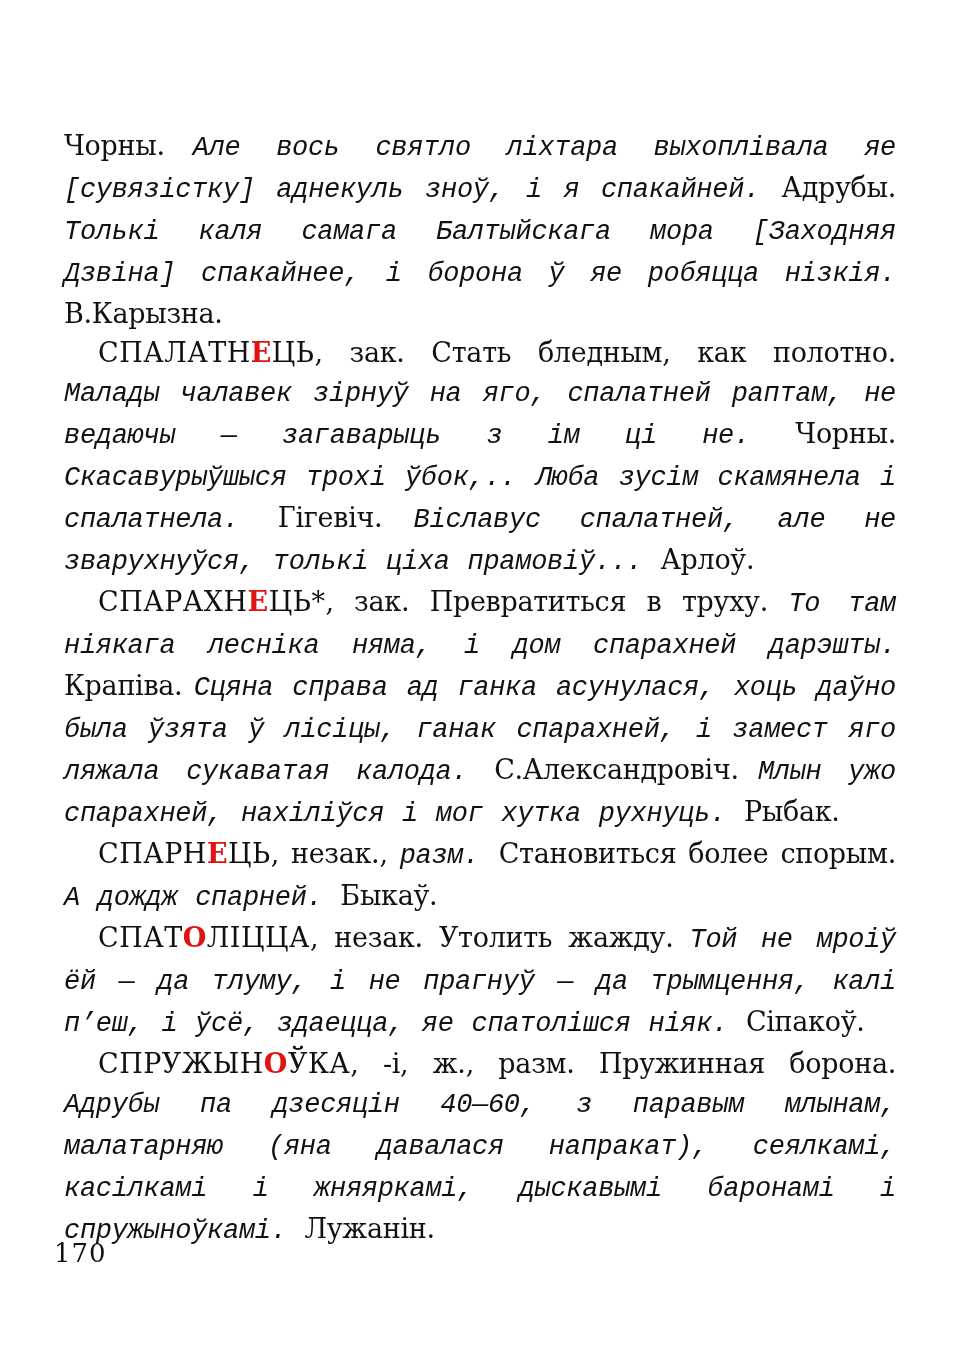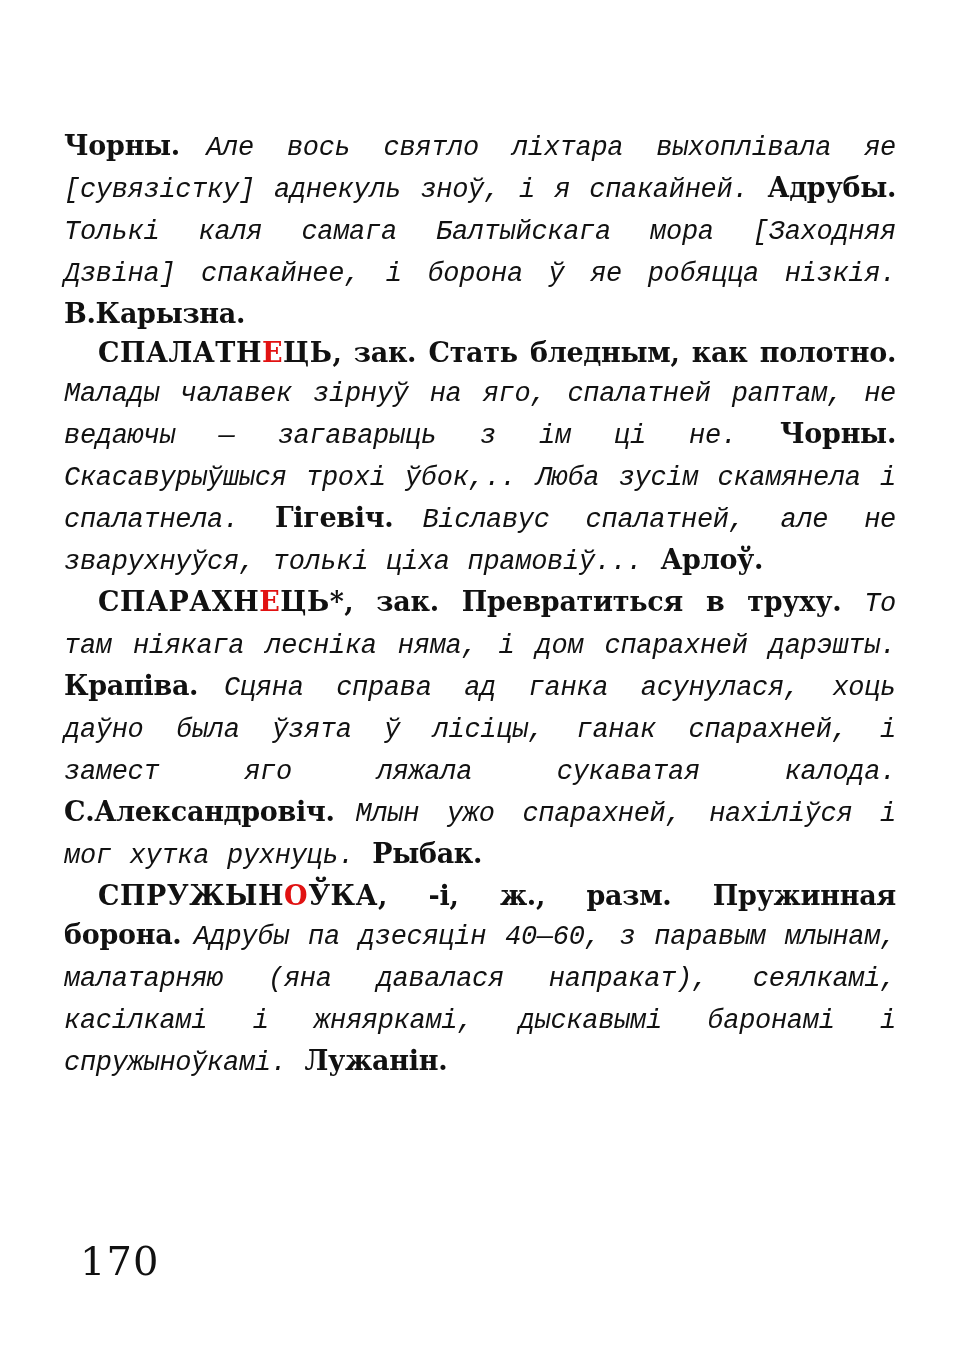--- a/index.html
+++ b/index.html
@@ -25,47 +25,49 @@
     margin: 0;
     text-align: justify;
     font-size: 27px;
     line-height: 39px;
     letter-spacing: -0.3px;
     word-spacing: 2px;
   }
   p.para.indent {
     text-indent: 34px;
   }
-  .seg-roman { font-style: normal; font-weight: bold; }
+  .seg-roman { font-style: normal; font-weight: normal; }
   .seg-italic { font-style: italic; font-weight: normal; font-family: Liberation Mono, monospace; }
   .seg-bold {
     font-style: normal;
-    font-weight: 700;
+    font-weight: 400;
     letter-spacing: 0.5px;
   }
   .seg-bold-red {
     font-style: normal;
     font-weight: 700;
     letter-spacing: 0.5px;
     color: var(--accent, #e11212);
   }
   .page-number {
     position: absolute;
-    left: 80px;
+    left: 54px;
     top: 1238px;
-    font-size: 40px;
+    font-size: 26px;
     letter-spacing: 1px;
     color: #111111;
   }
 </style>
 </head>
 <body style="--accent: #e11212;">
 
 <main>
   <section id="text-block" class="text-block">
       <p class="para"><span class="seg-roman">Чорны.  </span><span class="seg-italic">Але вось святло ліхтара выхоплівала яе [сувязістку] аднекуль зноў, і я спакайней. </span><span class="seg-roman">Адрубы.  </span><span class="seg-italic">Толькі каля самага Балтыйскага мора [Заходняя Дзвіна] спакайнее, і борона ў яе робяцца нізкія. </span><span class="seg-roman">В.Карызна.</span></p>
       <p class="para indent"><span class="seg-bold">СПАЛАТН</span><span class="seg-bold-red">Е</span><span class="seg-bold">ЦЬ</span><span class="seg-roman">, зак. Стать бледным, как полотно. </span><span class="seg-italic">Малады чалавек зірнуў на яго, спалатней раптам, не ведаючы — загаварыць з ім ці не. </span><span class="seg-roman">Чорны. </span><span class="seg-italic">Скасавурыўшыся трохі ўбок,.. Люба зусім скамянела і спалатнела. </span><span class="seg-roman">Гігевіч. </span><span class="seg-italic">Віславус спалатней, але не зварухнуўся, толькі ціха прамовіў... </span><span class="seg-roman">Арлоў.</span></p>
       <p class="para indent"><span class="seg-bold">СПАРАХН</span><span class="seg-bold-red">Е</span><span class="seg-bold">ЦЬ*</span><span class="seg-roman">, зак. Превратиться в труху. </span><span class="seg-italic">То там ніякага лесніка няма, і дом спарахней дарэшты. </span><span class="seg-roman">Крапіва. </span><span class="seg-italic">Сцяна справа ад ганка асунулася, хоць даўно была ўзята ў лісіцы, ганак спарахней, і замест яго ляжала сукаватая калода. </span><span class="seg-roman">С.Александровіч. </span><span class="seg-italic">Млын ужо спарахней, нахіліўся і мог хутка рухнуць. </span><span class="seg-roman">Рыбак.</span></p>
+      <p class="para indent"><span class="seg-bold">СПАРН</span><span class="seg-bold-red">Е</span><span class="seg-bold">ЦЬ</span><span class="seg-roman">, незак., </span><span class="seg-italic">разм. </span><span class="seg-roman">Становиться более спорым. </span><span class="seg-italic">А дождж спарней. </span><span class="seg-roman">Быкаў.</span></p>
+      <p class="para indent"><span class="seg-bold">СПАТ</span><span class="seg-bold-red">О</span><span class="seg-bold">ЛІЦЦА</span><span class="seg-roman">, незак. Утолить жажду. </span><span class="seg-italic">Той не мроіў ёй — да тлуму, і не прагнуў — да трымцення, калі п’еш, і ўсё, здаецца, яе спатолішся ніяк. </span><span class="seg-roman">Сіпакоў.</span></p>
       <p class="para indent"><span class="seg-bold">СПРУЖЫН</span><span class="seg-bold-red">О</span><span class="seg-bold">ЎКА</span><span class="seg-roman">, -і, ж., разм. Пружинная борона. </span><span class="seg-italic">Адрубы па дзесяцін 40—60, з паравым млынам, малатарняю (яна давалася напракат), сеялкамі, касілкамі і жняяркамі, дыскавымі баронамі і спружыноўкамі. </span><span class="seg-roman">Лужанін.</span></p>
     </section>
 
   <div class="page-number">170</div>
 </main>
 
 </body></html>

